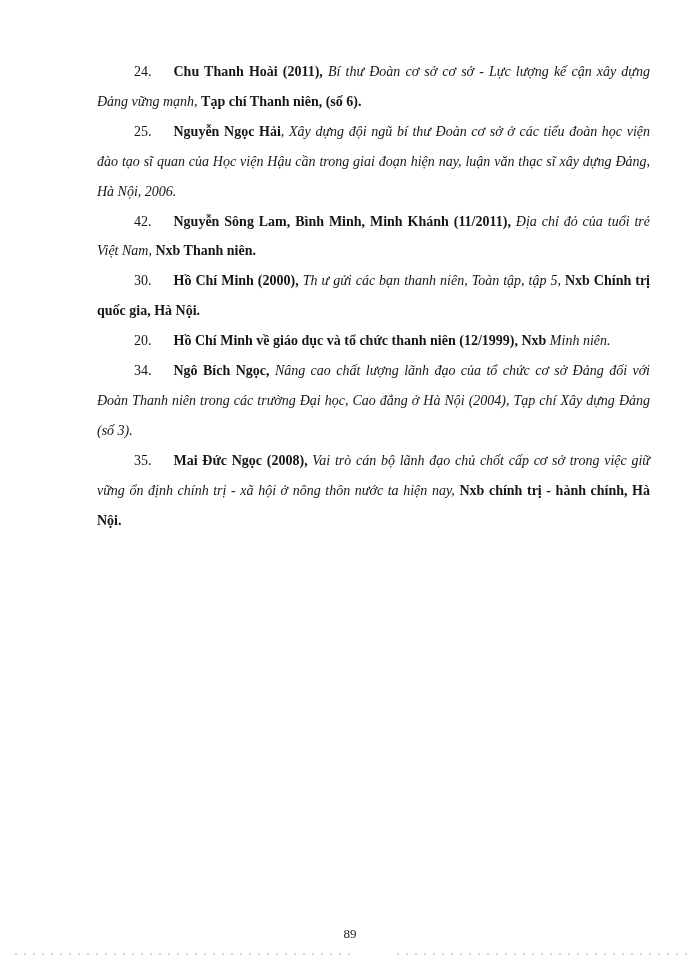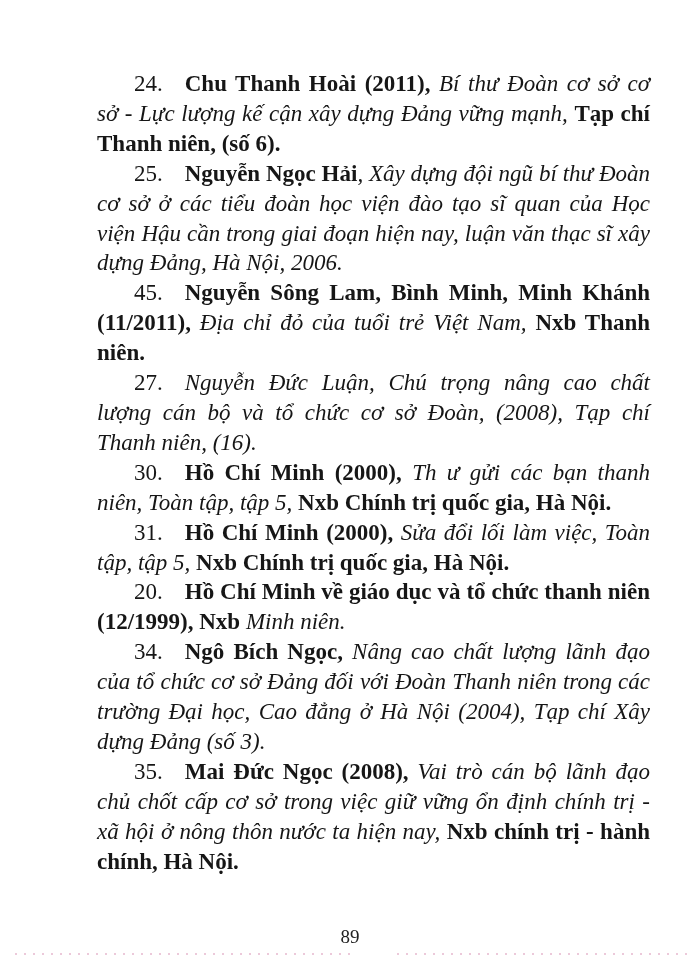--- a/index.html
+++ b/index.html
@@ -10,66 +10,63 @@
     background: #ffffff;
     overflow: hidden;
     font-family: "Liberation Serif", serif;
     color: #161616;
   }
   .content {
     position: absolute;
     left: 97px;
     top: 57px;
     width: 553px;
-    font-size: 23px;
+    font-size: 14px;
     line-height: 29.9px;
     text-align: justify;
-    margin-top: 12px;
   }
   p.ref {
     margin: 0;
     padding: 0;
     text-indent: 37px;
   }
   .ref-num {
     font-style: normal;
     font-weight: normal;
     padding-right: 22px;
   }
   .seg-bold   { font-weight: bold; font-style: normal; }
   .seg-italic { font-style: italic; font-weight: normal; }
   .page-number {
     position: absolute;
     top: 926px;
     left: 0;
     width: 100%;
     text-align: center;
-    font-size: 19px;
+    font-size: 13px;
     color: #222222;
   }
   .dotted-line {
     position: absolute;
     top: 953px;
     height: 2px;
     background-image: repeating-linear-gradient(90deg, #ecc9da 0, #ecc9da 2px, transparent 2px, transparent 9px);
   }
   .dotted-left  { left: 15px;  width: 338px; }
   .dotted-right { left: 397px; width: 296px; }
 </style>
 </head>
 <body>
 
 <div class="page">
   <div class="content">
       <p class="ref"><span class="ref-num">24.</span><span class="seg-bold">Chu Thanh Hoài (2011), </span><span class="seg-italic">Bí thư Đoàn cơ sở cơ sở - Lực lượng kế cận xây dựng Đảng vững mạnh, </span><span class="seg-bold">Tạp chí Thanh niên,  (số 6).</span></p>
       <p class="ref"><span class="ref-num">25.</span><span class="seg-bold">Nguyễn  Ngọc Hải</span><span class="seg-italic">, Xây dựng đội ngũ bí thư Đoàn cơ sở ở các tiểu đoàn học viện đào tạo sĩ quan của Học viện Hậu cần trong giai đoạn hiện nay, luận văn thạc sĩ xây dựng Đảng, Hà Nội, 2006.</span></p>
-      <p class="ref"><span class="ref-num">45.</span><span class="seg-bold">Nguyễn Sông Lam, Bình Minh, Minh Khánh (11/2011), </span><span class="seg-italic">Địa chỉ đỏ của tuổi trẻ Việt Nam, </span><span class="seg-bold">Nxb Thanh niên.</span></p>
-      <p class="ref"><span class="ref-num">27.</span><span class="seg-italic">Nguyễn Đức Luận, Chú trọng nâng cao chất lượng cán bộ và tổ chức cơ sở Đoàn, (2008), Tạp chí Thanh niên, (16).</span></p>
+      <p class="ref"><span class="ref-num">42.</span><span class="seg-bold">Nguyễn Sông Lam, Bình Minh, Minh Khánh (11/2011), </span><span class="seg-italic">Địa chỉ đỏ của tuổi trẻ Việt Nam, </span><span class="seg-bold">Nxb Thanh niên.</span></p>
       <p class="ref"><span class="ref-num">30.</span><span class="seg-bold">Hồ Chí Minh (2000), </span><span class="seg-italic">Th ư gửi các bạn thanh niên, Toàn tập, tập 5, </span><span class="seg-bold">Nxb Chính trị quốc gia, Hà Nội.</span></p>
-      <p class="ref"><span class="ref-num">31.</span><span class="seg-bold">Hồ Chí Minh (2000), </span><span class="seg-italic">Sửa đổi lối làm việc, Toàn tập, tập 5, </span><span class="seg-bold">Nxb Chính trị quốc gia, Hà Nội.</span></p>
       <p class="ref"><span class="ref-num">20.</span><span class="seg-bold">Hồ Chí Minh  về giáo  dục  và tổ chức thanh niên  (12/1999),  Nxb </span><span class="seg-italic">Minh niên.</span></p>
       <p class="ref"><span class="ref-num">34.</span><span class="seg-bold">Ngô Bích Ngọc, </span><span class="seg-italic">Nâng cao chất lượng lãnh đạo của tổ chức cơ sở Đảng đối với Đoàn Thanh niên trong các trường Đại học, Cao đẳng ở Hà Nội (2004), Tạp chí Xây dựng Đảng (số 3).</span></p>
       <p class="ref"><span class="ref-num">35.</span><span class="seg-bold">Mai Đức Ngọc (2008), </span><span class="seg-italic">Vai trò cán bộ lãnh đạo chủ chốt cấp cơ sở trong việc giữ vững ổn định chính trị - xã hội ở nông thôn nước ta hiện nay, </span><span class="seg-bold">Nxb chính trị - hành chính, Hà Nội.</span></p>
     </div>
   <div class="page-number">89</div>
   <div class="dotted-line dotted-left"></div>
   <div class="dotted-line dotted-right"></div>
 </div>
 
 </body></html>

